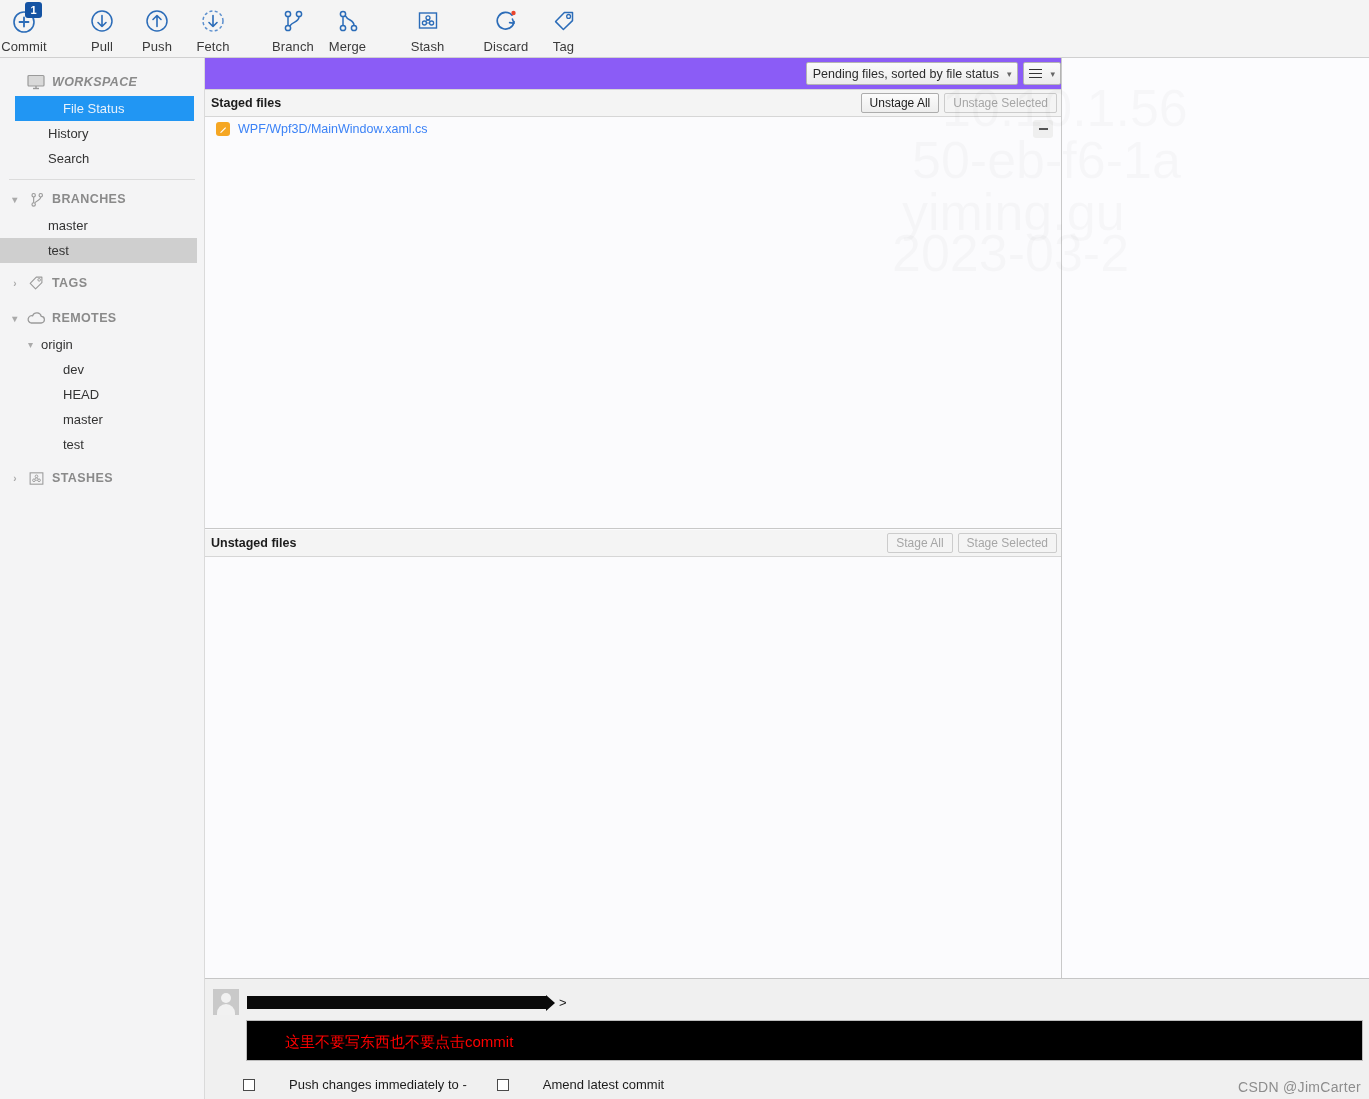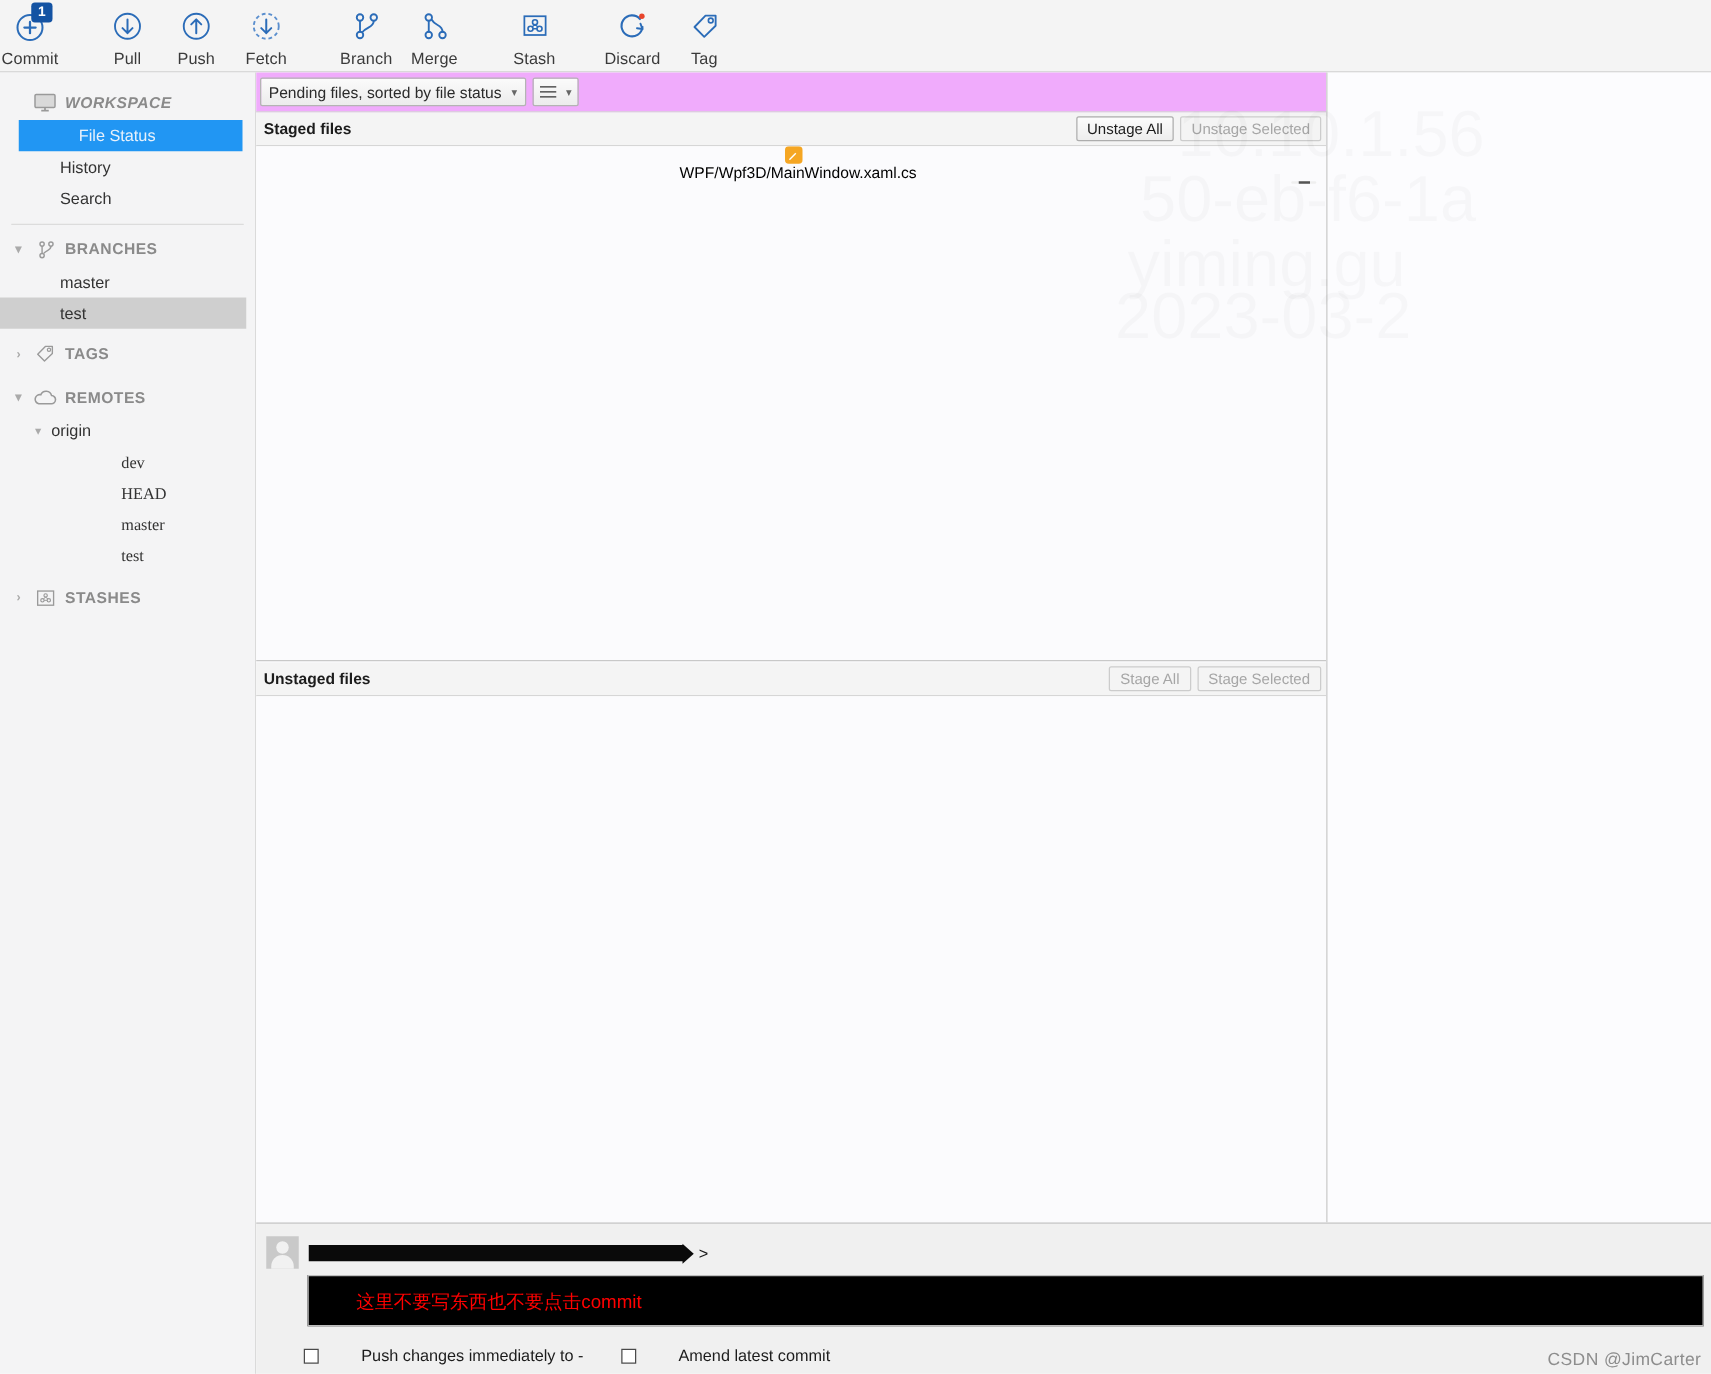--- a/index.html
+++ b/index.html
@@ -92,35 +92,36 @@
     margin: 0; width: 179px; margin-left: 15px;
   }
   .nav-item.sel-gray {
     background: #cfcfcf;
     width: 197px;
   }
   .divider {
     height: 1px; background: #dcdcdc;
     margin: 8px 9px 5px 9px;
   }
-  .nav-sub { padding-left: 97px; font-family: Liberation Serif, serif; }
+  .nav-sub { padding-left: 63px; }
 
   
   #main {
     position: absolute; left: 205px; top: 58px;
     width: 856px; height: 1041px;
     background: #fbfbfd;
   }
   #ctrlbar {
     position: absolute; left: 0; top: 0;
     width: 856px; height: 32px;
-    background: #f0abfc;
+    background: #8b5cf6;
     border-bottom: 1px solid #d6d6d6;
     display: flex; align-items: center;
     padding-left: 3px;
+    justify-content: flex-end;
   }
   .combo {
     height: 23px;
     background: linear-gradient(#fbfbfb, #ececec);
     border: 1px solid #b4b4b4;
     border-radius: 2px;
     display: flex; align-items: center;
     padding: 0 6px;
     font-size: 12.5px;
     color: #2b2b2b;
@@ -161,23 +162,22 @@
     width: 856px;
     background: #fbfbfd;
     border-bottom: 1px solid #c8c8c8;
     overflow: hidden;
   }
   .filerow {
     height: 24px;
     display: flex; align-items: center;
     padding-left: 11px;
     font-size: 12.5px;
-    color: #000000;
-    cursor: default;
-    flex-direction: column;
+    color: #3b82f6;
+    cursor: default;
   }
   .fileicon {
     width: 14px; height: 14px;
     background: #f5a623;
     border-radius: 3px;
     display: flex; align-items: center; justify-content: center;
     margin-right: 8px;
     flex: none;
   }
   .minusbtn {

